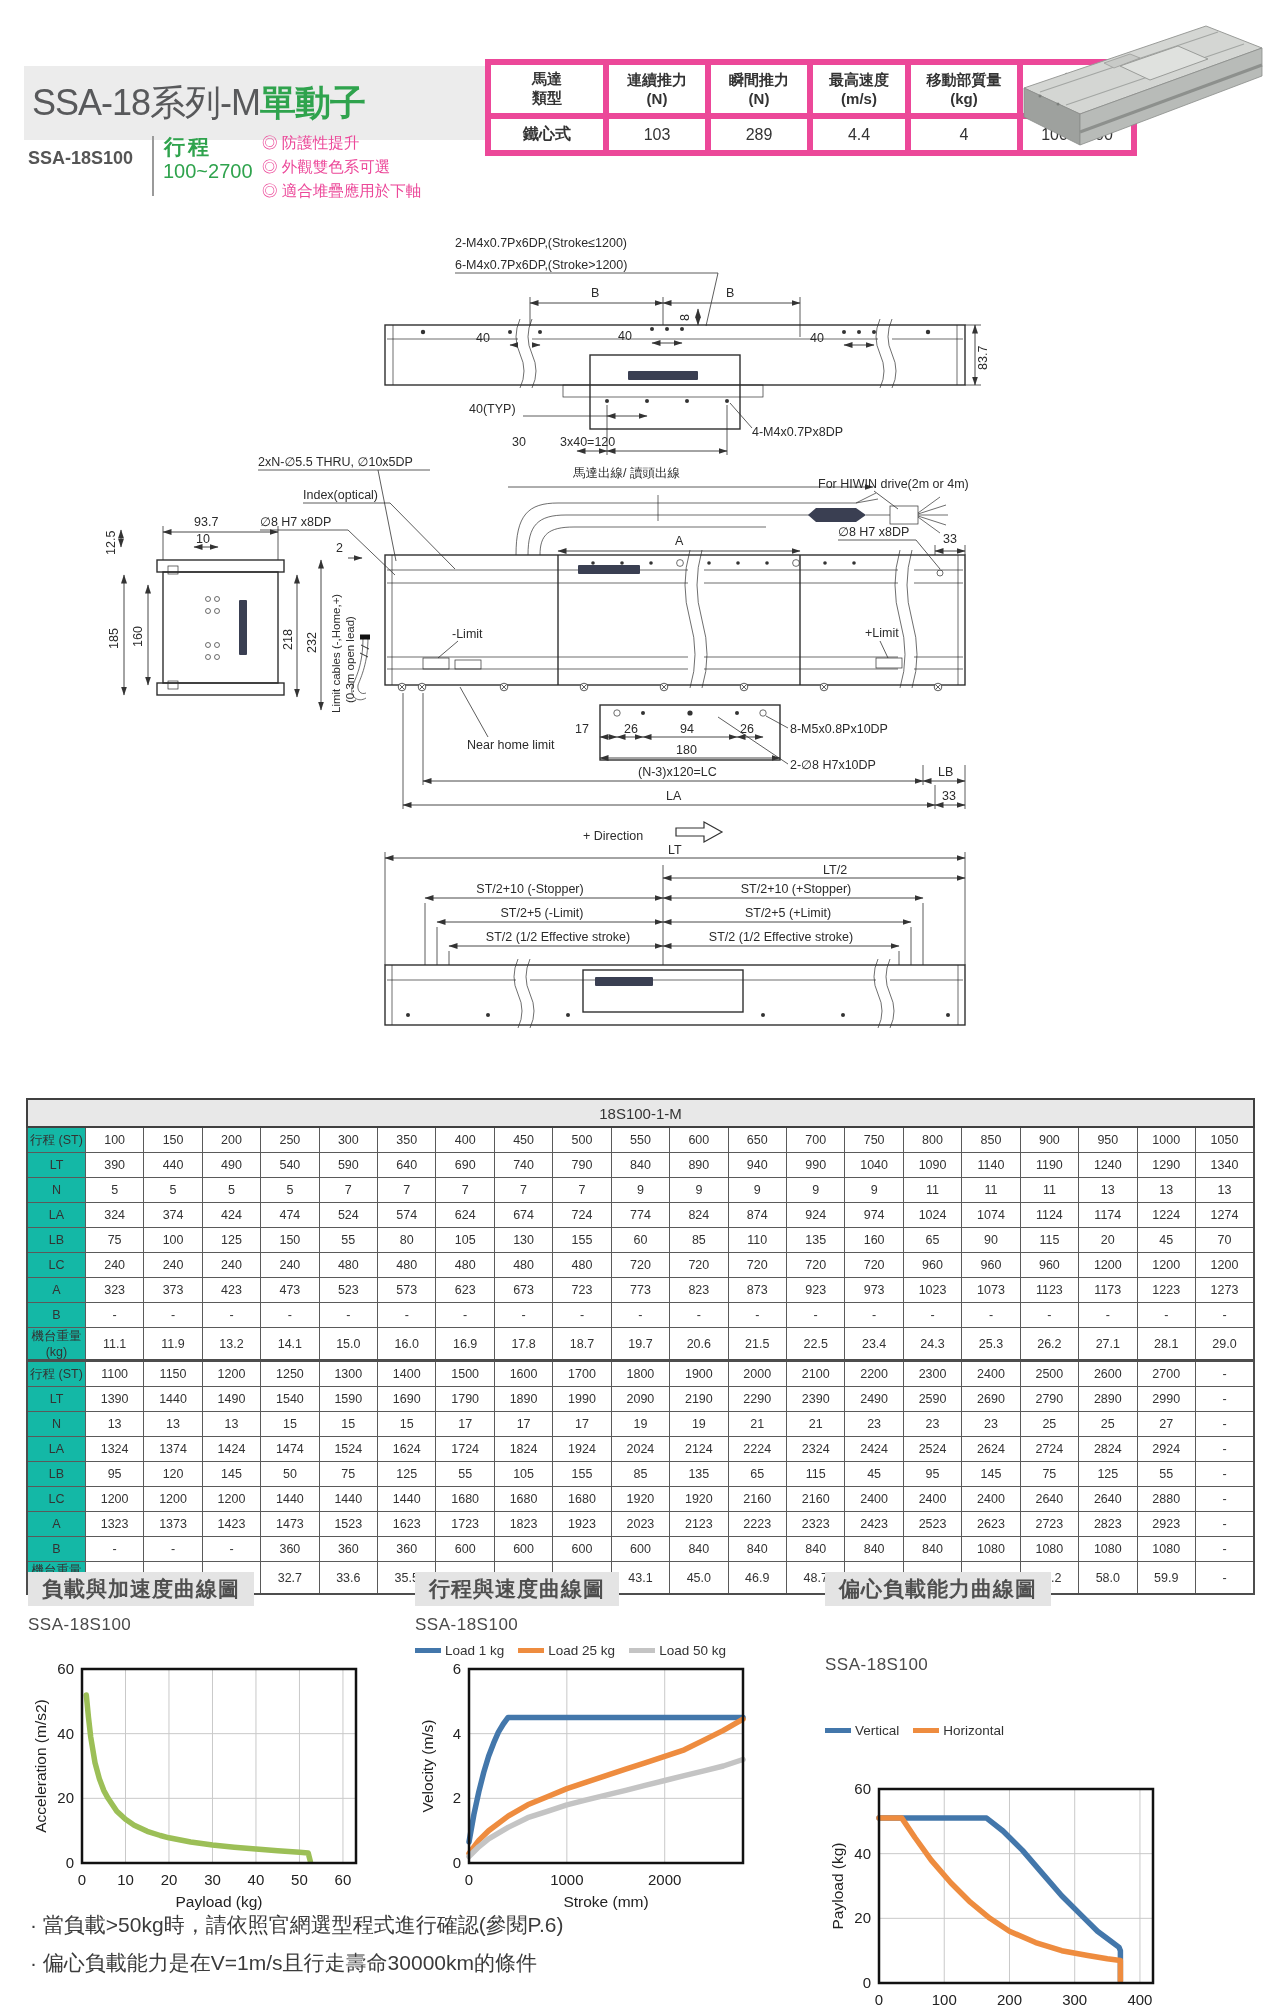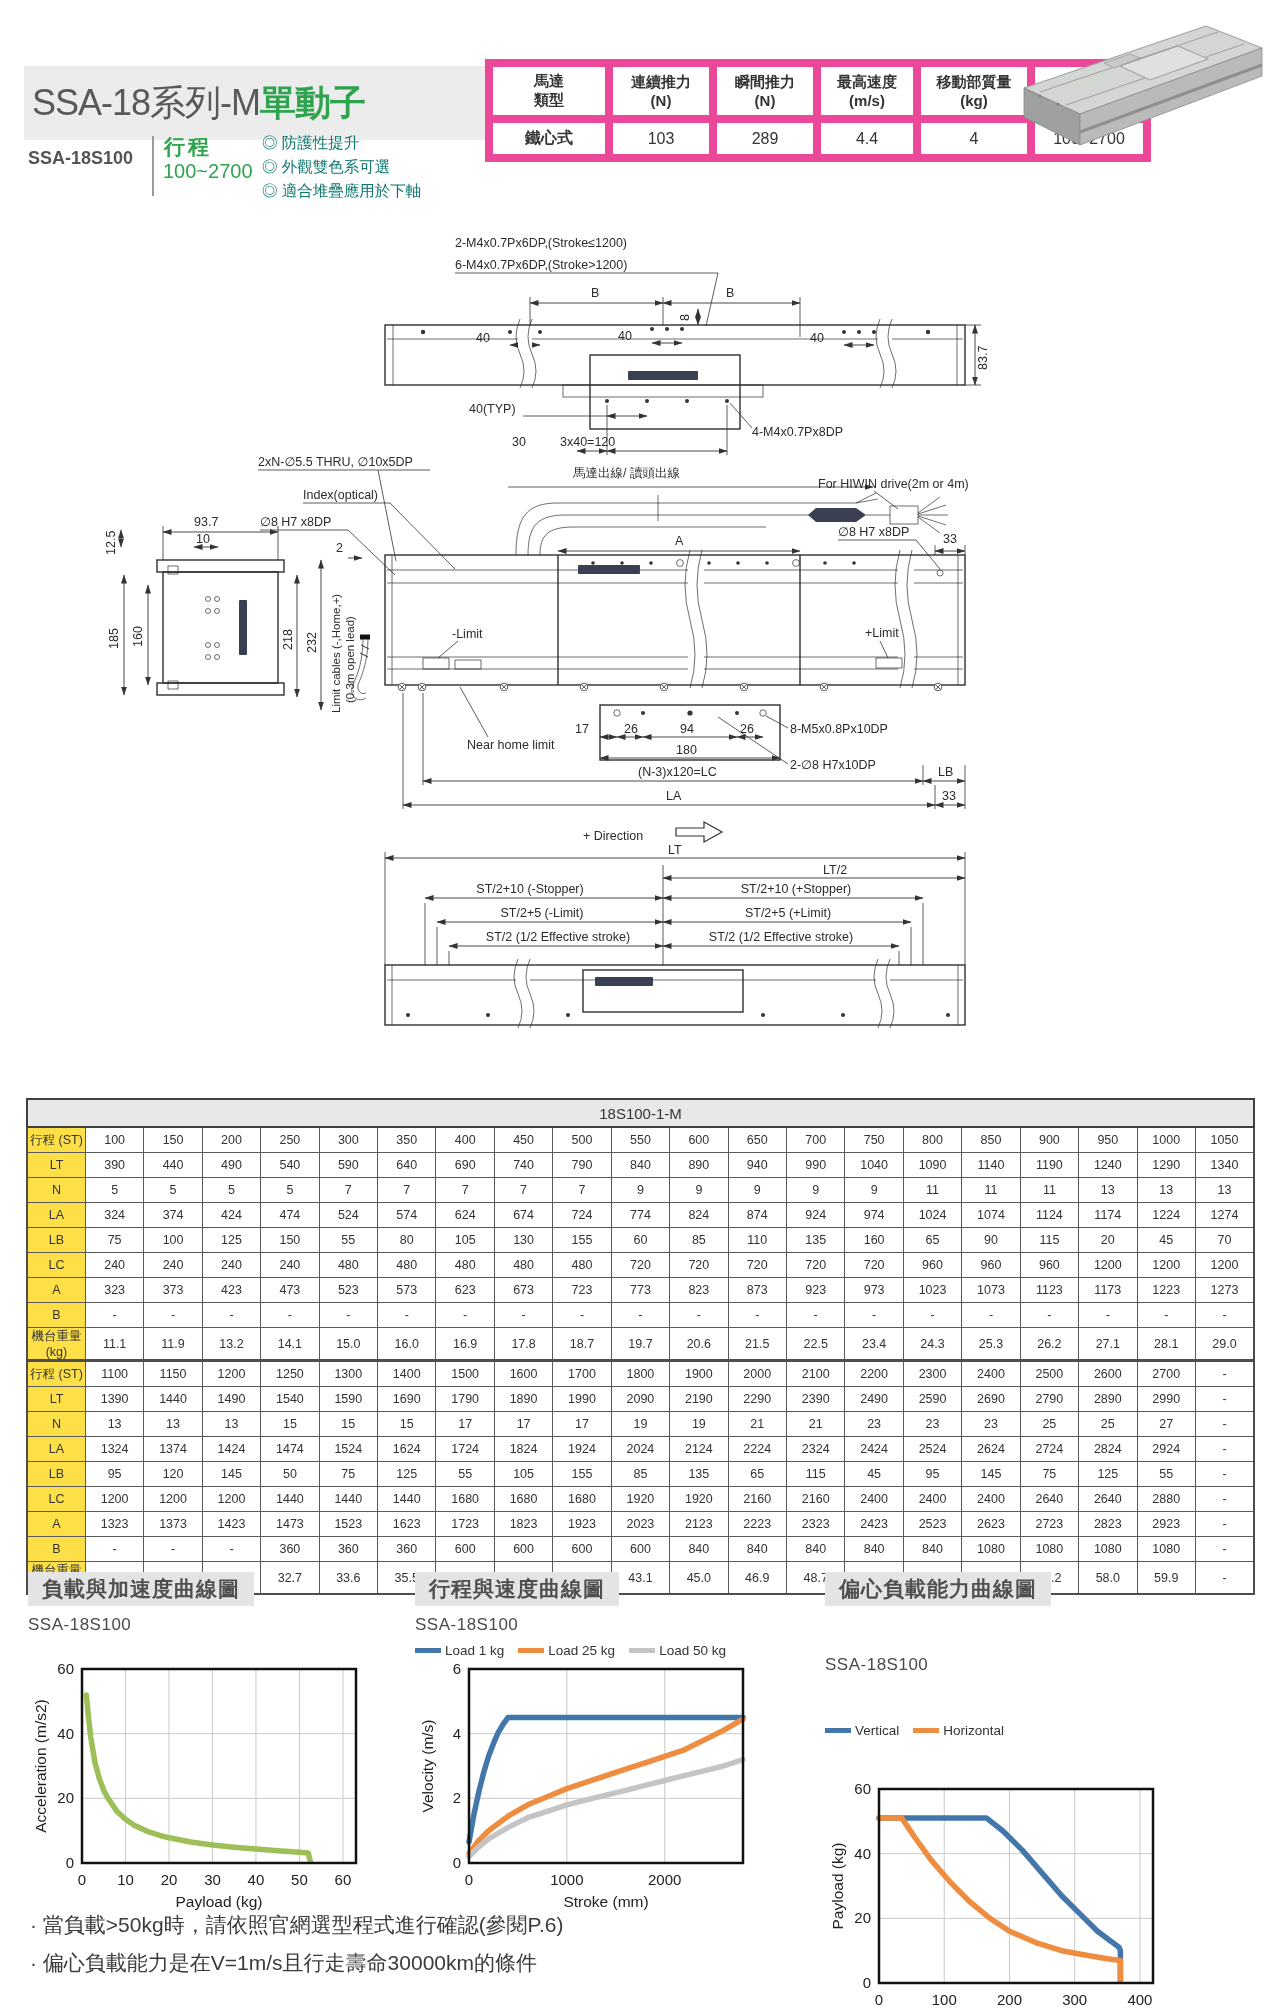--- a/index.html
+++ b/index.html
@@ -8,42 +8,42 @@
   .abs{position:absolute;}
   
   .title-bar{left:24px;top:66px;width:456px;height:74px;background:#ececec;
              display:flex;align-items:center;padding-left:8px;font-size:36px;letter-spacing:-1px;}
   .title-main{color:#58595b;}
   .title-accent{color:#2fa34d;font-weight:bold;}
   .model{left:28px;top:148px;font-size:18px;font-weight:bold;color:#555;}
   .vdiv{left:152px;top:136px;width:2px;height:60px;background:#9a9a9a;}
   .stroke-label{left:164px;top:133px;font-size:21px;font-weight:bold;color:#2fa34d;letter-spacing:3px;}
   .stroke-range{left:163px;top:160px;font-size:20px;color:#2fa34d;}
-  .bullets{left:262px;top:131px;font-size:15.5px;color:#0f766e;line-height:1.55;}
+  .bullets{left:262px;top:131px;font-size:15.5px;color:#ec4899;line-height:1.55;}
   
   .spec{left:485px;top:59px;border-collapse:collapse;}
-  .spec th,.spec td{border:8px solid #ec4899;text-align:center;vertical-align:middle;}
+  .spec th,.spec td{border:6px solid #ec4899;text-align:center;vertical-align:middle;}
   .spec th{font-size:15px;color:#333;white-space:pre-line;height:46px;padding:1px 8px;font-weight:bold;background:#fff;}
   .spec td{font-size:16px;height:31px;padding:0 8px;color:#333;}
   .spec td.b{font-weight:bold;}
   
   .drawing-svg{left:18px;top:225px;}
   .dt{font-size:12.5px;fill:#2b2b2b;}
   .dts{font-size:11.5px;fill:#2b2b2b;}
   .ol{stroke:#2f2f2f;stroke-width:1.4;fill:none;}
   .tl{stroke:#2f2f2f;stroke-width:0.7;fill:none;}
   .ext{stroke:#333;stroke-width:0.8;}
   .dim{stroke:#333;stroke-width:0.9;}
   .dark{fill:#3a3f52;}
   
   .dimtbl{left:26px;top:1098px;border-collapse:collapse;table-layout:fixed;width:1229px;}
   .dimtbl th,.dimtbl td{border:1px solid #5a5a5a;text-align:center;font-size:12.5px;
        height:24px;padding:0 1px;color:#333;font-weight:normal;overflow:hidden;}
   .dimtbl th.ttl{background:#e8e8e8;height:26px;font-size:15px;border:2px solid #404040;}
-  .dimtbl th.lbl{background:#fde047;margin-left:18px;}
+  .dimtbl th.lbl{background:#14b8a6;margin-left:18px;}
   .dimtbl tr.thick td,.dimtbl tr.thick th{border-top:3px solid #4d4d4d;}
   .dimtbl{border:2px solid #4d4d4d;}
   
   .chart-block{top:1572px;display:flex;flex-direction:column;align-items:flex-start;}
   .chart-title{background:#e4e4e4;color:#4f4f4f;font-size:21px;font-weight:bold;
                padding:3px 14px;letter-spacing:1px;}
   .chart-subtitle{font-size:17px;color:#4a4a4a;margin-top:9px;letter-spacing:0.5px;}
   .legend{min-height:22px;margin-top:4px;display:flex;gap:14px;align-items:center;
           font-size:13.5px;color:#333;}
   .legend .sw{display:inline-block;width:26px;height:5px;margin-right:4px;vertical-align:2px;}

